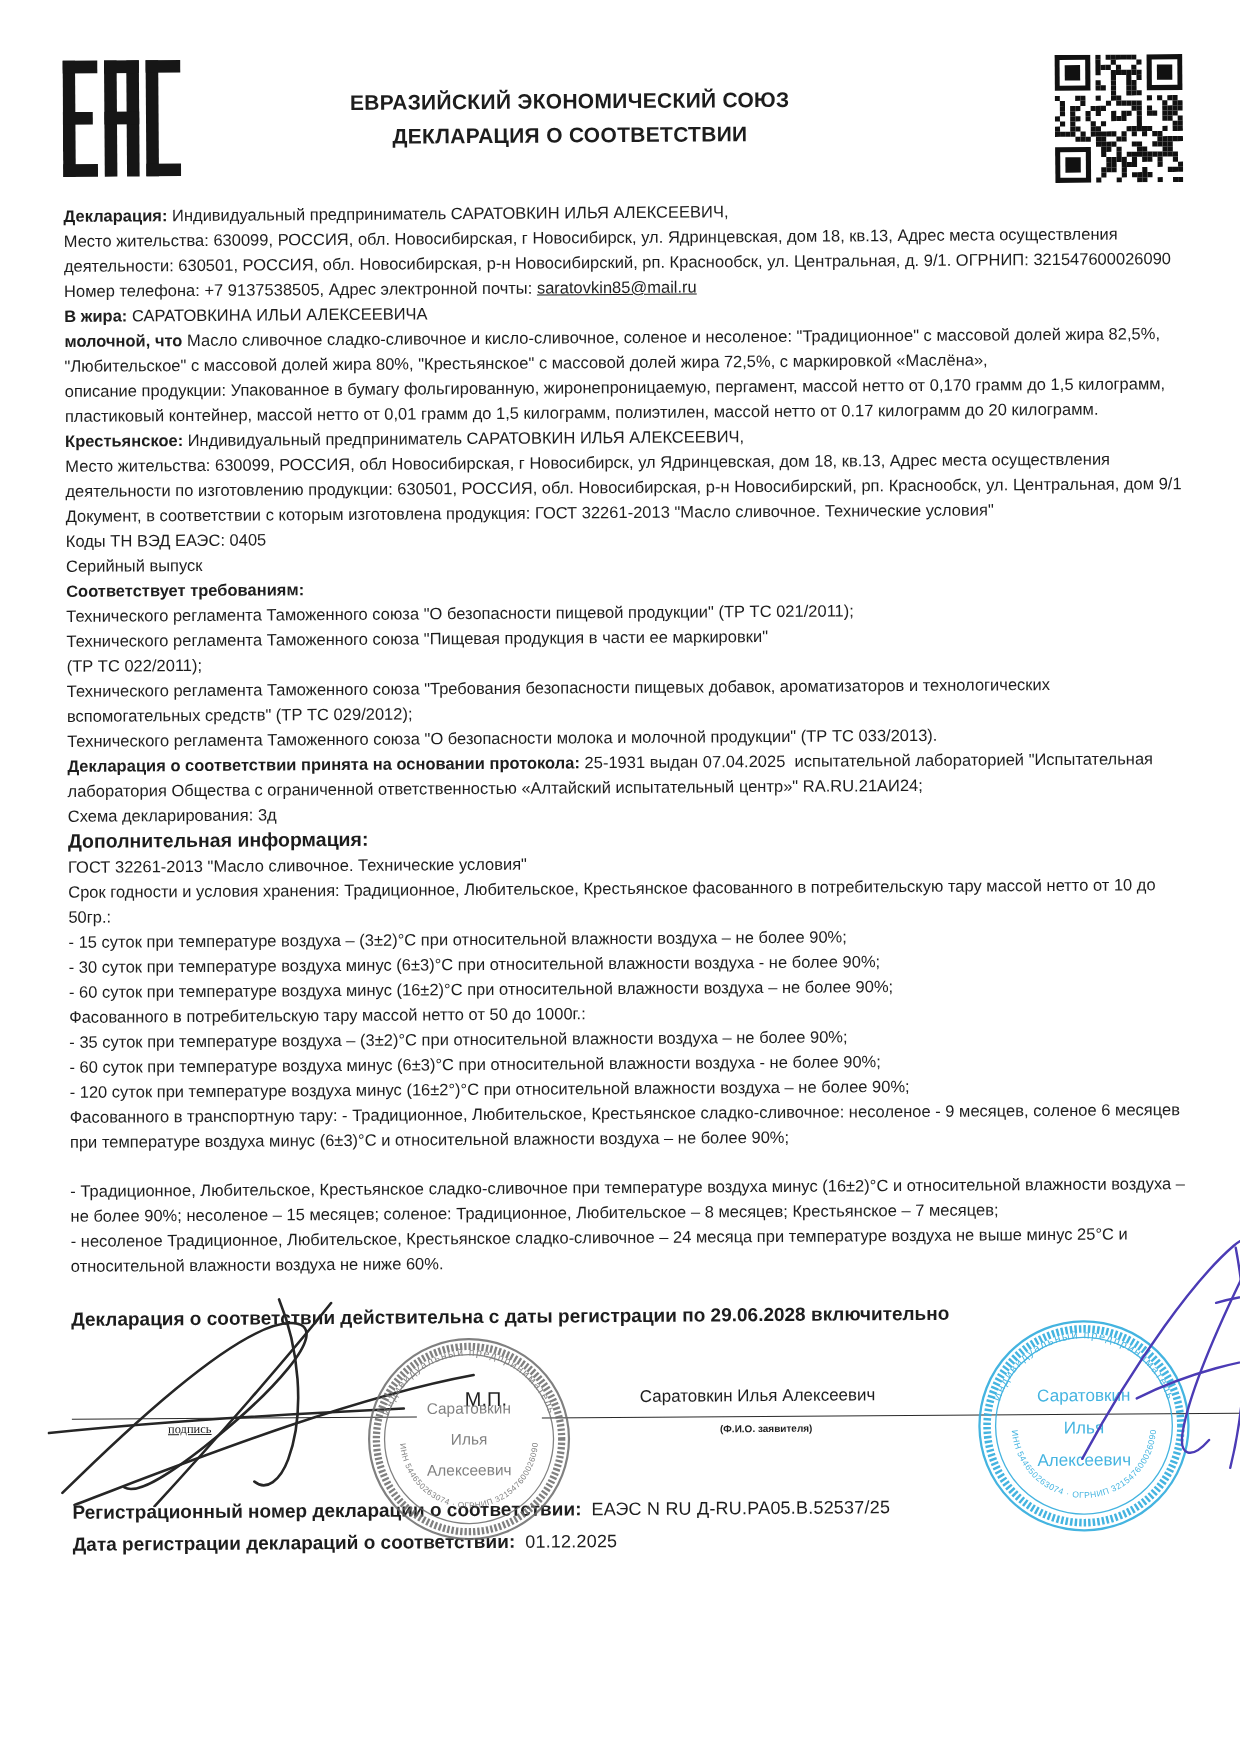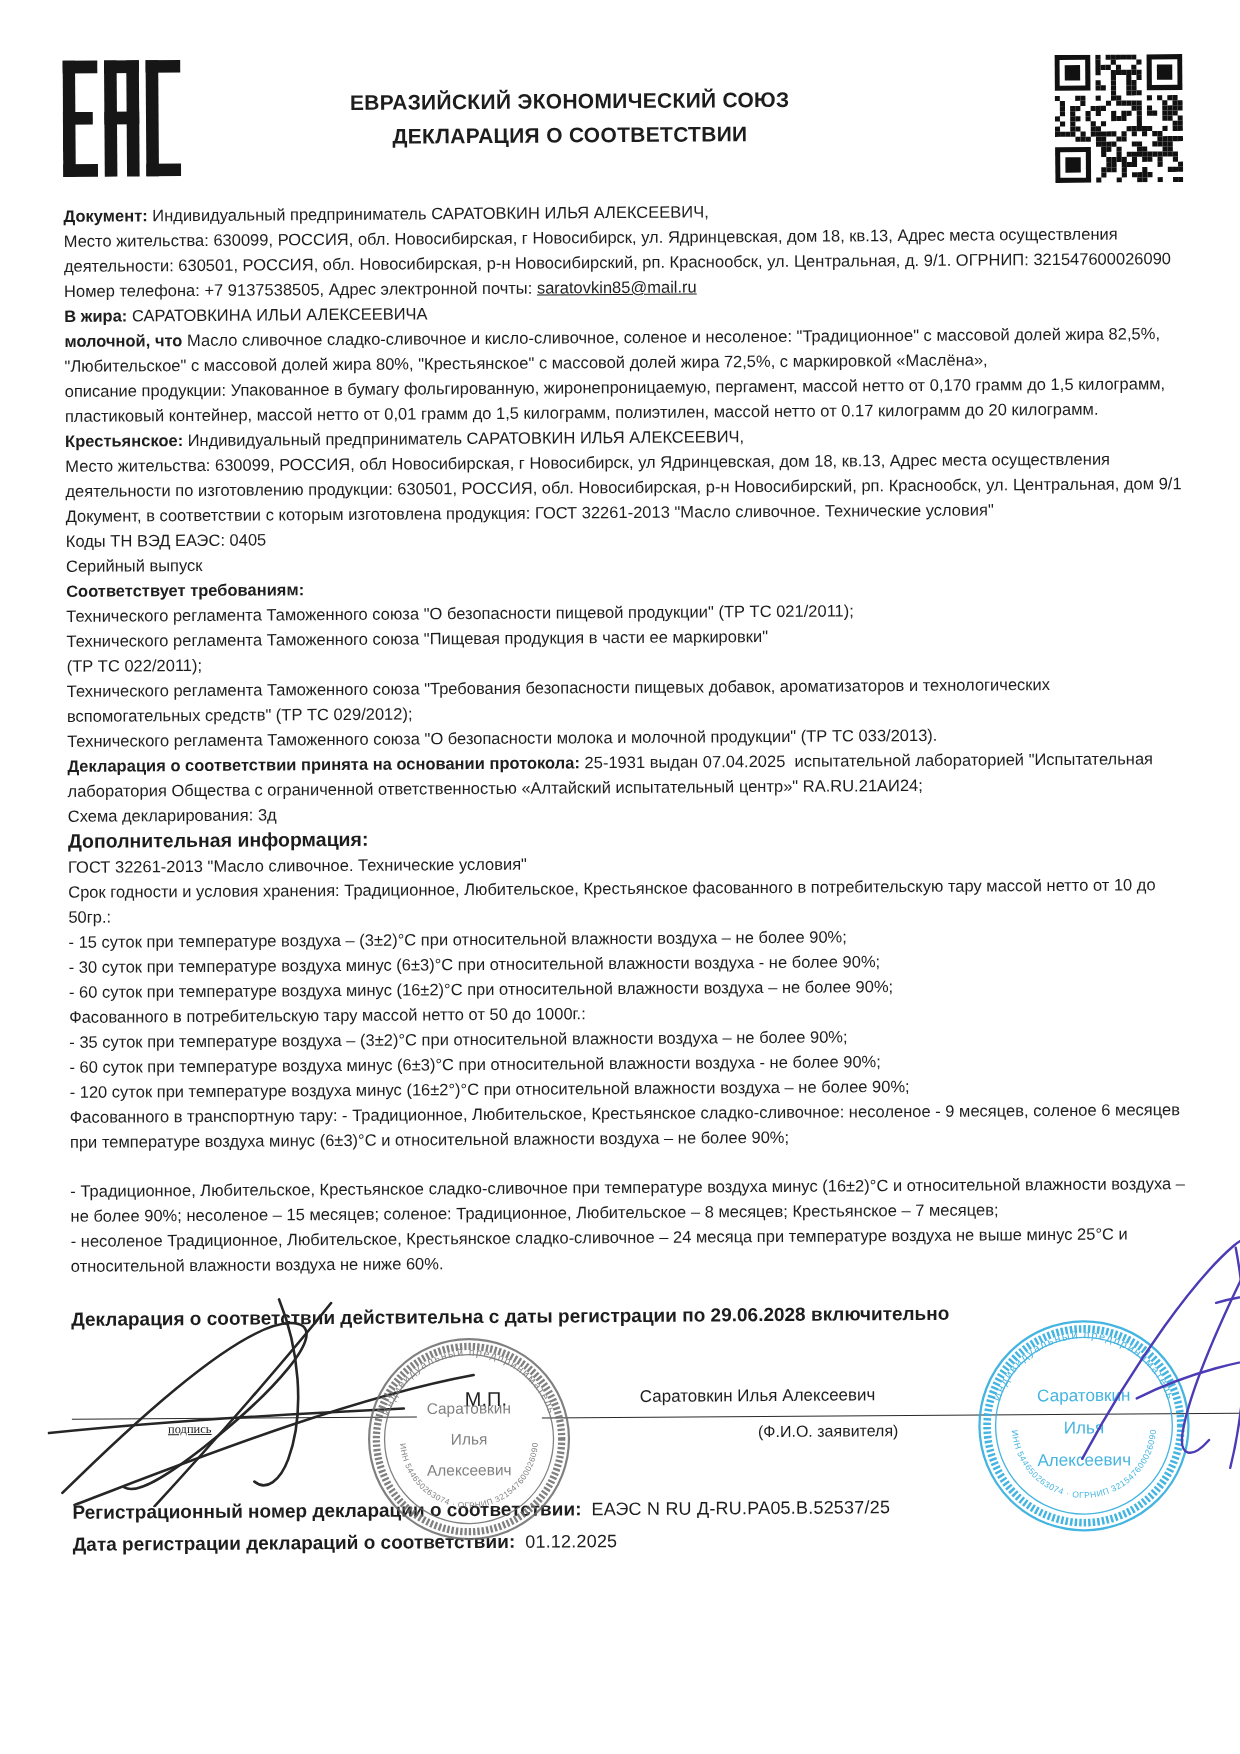--- a/index.html
+++ b/index.html
@@ -19,21 +19,21 @@
   p.para.lg b{font-size:19.5px;}
   .email{text-decoration:underline;cursor:pointer;}
   .validity{font-weight:bold;font-size:19px;margin-top:30px;position:relative;z-index:1;}
   .sig-area{position:relative;height:150px;margin-top:10px;}
   .sig-line{position:absolute;border-top:1.6px solid #2a2a2a;}
   .sig-line.left{left:0;top:78px;width:345px;}
   .sig-line.right{left:470px;top:80px;width:700px;}
   .podpis{position:absolute;left:96px;top:82px;font-size:12.5px;font-family:"Liberation Serif",serif;text-decoration:underline;}
   .mp{position:absolute;left:393px;top:50px;font-size:20px;}
   .fio-name{position:absolute;left:568px;top:50px;font-size:17px;}
-  .fio-cap{position:absolute;left:686px;top:87px;font-size:16px;}
+  .fio-cap{position:absolute;left:648px;top:87px;font-size:10px;font-weight:bold;}
   .ink-black{position:absolute;left:-28px;top:-58px;width:440px;height:225px;z-index:2;pointer-events:none;}
   .stamp-gray{position:absolute;left:288px;top:-8px;width:218px;height:218px;z-index:2;opacity:.85;}
   .stamp-blue{position:absolute;left:898px;top:-22px;width:228px;height:228px;z-index:2;opacity:.92;}
   .ink-blue{position:absolute;left:915px;top:-125px;width:310px;height:305px;z-index:4;pointer-events:none;}
   .footer-line{font-weight:bold;font-size:19px;line-height:31px;position:relative;z-index:1;}
   .footer-line .val{font-weight:normal;font-size:18px;margin-left:10px;letter-spacing:.2px;}
   .footer-block{margin-top:6px;}
   svg text{font-family:"Liberation Sans",sans-serif;}
 </style>
 </head>
@@ -278,21 +278,21 @@
           <rect x="90" y="0" width="35" height="35" fill="#111"></rect>
           <rect x="95" y="5" width="25" height="25" fill="#fff"></rect>
           <rect x="100" y="10" width="15" height="15" fill="#111"></rect>
           <rect x="0" y="90" width="35" height="35" fill="#111"></rect>
           <rect x="5" y="95" width="25" height="25" fill="#fff"></rect>
           <rect x="10" y="100" width="15" height="15" fill="#111"></rect>
         </svg>
     </header>
 
     <main>
-        <p class="para"><b>Документ:</b> Индивидуальный предприниматель САРАТОВКИН ИЛЬЯ АЛЕКСЕЕВИЧ,</p>
+        <p class="para"><b>Декларация:</b> Индивидуальный предприниматель САРАТОВКИН ИЛЬЯ АЛЕКСЕЕВИЧ,</p>
         <p class="para">Место жительства: 630099, РОССИЯ, обл. Новосибирская, г Новосибирск, ул. Ядринцевская, дом 18, кв.13, Адрес места осуществления деятельности: 630501, РОССИЯ, обл. Новосибирская, р-н Новосибирский, рп. Краснообск, ул. Центральная, д. 9/1. ОГРНИП: 321547600026090</p>
         <p class="para">Номер телефона: +7 9137538505, Адрес электронной почты: <span class="email">saratovkin85@mail.ru</span></p>
         <p class="para"><b>В жира:</b> САРАТОВКИНА ИЛЬИ АЛЕКСЕЕВИЧА</p>
         <p class="para"><b>молочной, что</b> Масло сливочное сладко-сливочное и кисло-сливочное, соленое и несоленое: "Традиционное" с массовой долей жира 82,5%, "Любительское" с массовой долей жира 80%, "Крестьянское" с массовой долей жира 72,5%, с маркировкой «Маслёна»,</p>
         <p class="para">описание продукции: Упакованное в бумагу фольгированную, жиронепроницаемую, пергамент, массой нетто от 0,170 грамм до 1,5 килограмм, пластиковый контейнер, массой нетто от 0,01 грамм до 1,5 килограмм, полиэтилен, массой нетто от 0.17 килограмм до 20 килограмм.</p>
         <p class="para"><b>Крестьянское:</b> Индивидуальный предприниматель САРАТОВКИН ИЛЬЯ АЛЕКСЕЕВИЧ,</p>
         <p class="para">Место жительства: 630099, РОССИЯ, обл Новосибирская, г Новосибирск, ул Ядринцевская, дом 18, кв.13, Адрес места осуществления деятельности по изготовлению продукции: 630501, РОССИЯ, обл. Новосибирская, р-н Новосибирский, рп. Краснообск, ул. Центральная, дом 9/1</p>
         <p class="para">Документ, в соответствии с которым изготовлена продукция: ГОСТ 32261-2013 "Масло сливочное. Технические условия"</p>
         <p class="para">Коды ТН ВЭД ЕАЭС: 0405</p>
         <p class="para">Серийный выпуск</p>

